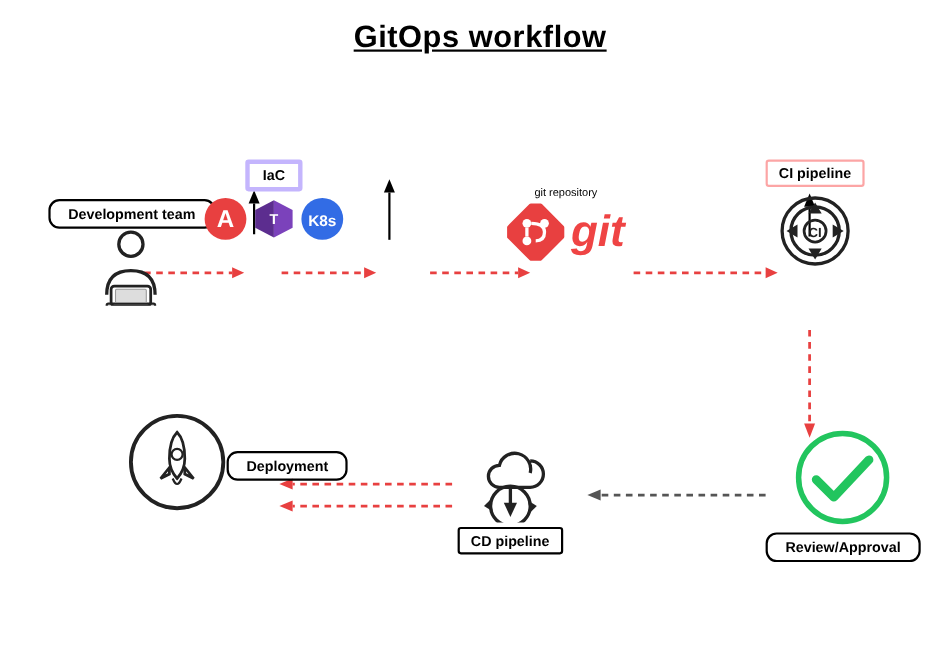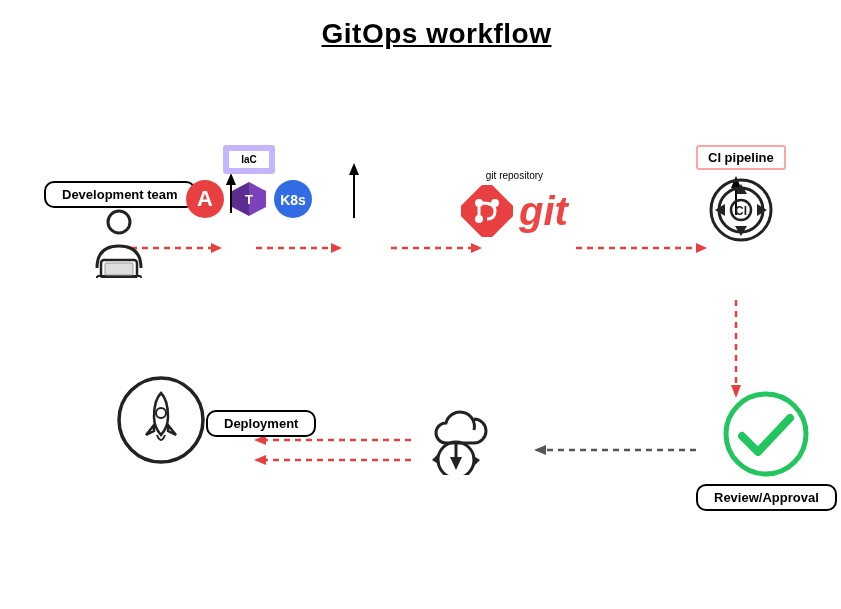--- a/index.html
+++ b/index.html
@@ -187,21 +187,21 @@
 
       <path d="M10 60 Q10 38 32 38 Q54 38 54 60" fill="none" stroke="#222" stroke-width="3"></path>
 
       <rect x="14" y="52" width="36" height="18" rx="3" fill="none" stroke="#222" stroke-width="2.5"></rect>
       <rect x="10" y="68" width="44" height="3" rx="1.5" fill="none" stroke="#222" stroke-width="2"></rect>
       <rect x="18" y="55" width="28" height="12" rx="1" fill="#ddd" stroke="#999" stroke-width="1"></rect>
     </svg>
   </div>
 
   <div class="iac-node">
-    <div style="font-size:10px;font-weight:700;border:6px solid #c4b5fd;padding:3px 12px;border-radius:3px;margin-bottom:4px;">IaC</div>
+    <div style="font-size:13px;font-weight:700;border:4px solid #c4b5fd;padding:3px 12px;border-radius:3px;margin-bottom:4px;">IaC</div>
 
     <div style="display:flex;align-items:center;gap:4px;">
       <div style="position:relative;">
 
         <svg width="42" height="42" viewBox="0 0 42 42">
           <circle cx="21" cy="21" r="19" fill="#E84040"></circle>
           <text x="21" y="28" text-anchor="middle" font-size="22" font-weight="bold" fill="white" font-family="Arial">A</text>
         </svg>
       </div>
 
@@ -275,20 +275,21 @@
       <path d="M58 35 A14 14 0 0 0 30 28 A10 10 0 0 0 20 38 A10 10 0 0 0 30 48 L58 48 A12 12 0 0 0 58 24" fill="none" stroke="#222" stroke-width="3"></path>
 
       <line x1="40" y1="48" x2="40" y2="65" stroke="#222" stroke-width="3"></line>
       <polygon points="34,62 40,75 46,62" fill="#222"></polygon>
 
       <path d="M22 65 A18 18 0 0 0 58 65" fill="none" stroke="#222" stroke-width="3"></path>
       <polygon points="22,59 16,65 24,70" fill="#222"></polygon>
       <path d="M58 65 A18 18 0 0 0 22 65" fill="none" stroke="#222" stroke-width="3"></path>
       <polygon points="58,71 64,65 56,60" fill="#222"></polygon>
     </svg>
+    <div style="font-size:13px;font-weight:700;border:2px solid #000;padding:3px 10px;border-radius:3px;margin-top:4px;">CD pipeline</div>
   </div>
 
   <div class="deploy-node">
 
     <svg width="90" height="90" viewBox="0 0 90 90">
       <circle cx="45" cy="45" r="42" fill="none" stroke="#222" stroke-width="3.5"></circle>
 
       <path d="M45 18 Q52 25 52 42 Q52 52 45 60 Q38 52 38 42 Q38 25 45 18Z" fill="none" stroke="#222" stroke-width="2.5"></path>
 
       <circle cx="45" cy="38" r="5" fill="none" stroke="#222" stroke-width="2"></circle>

